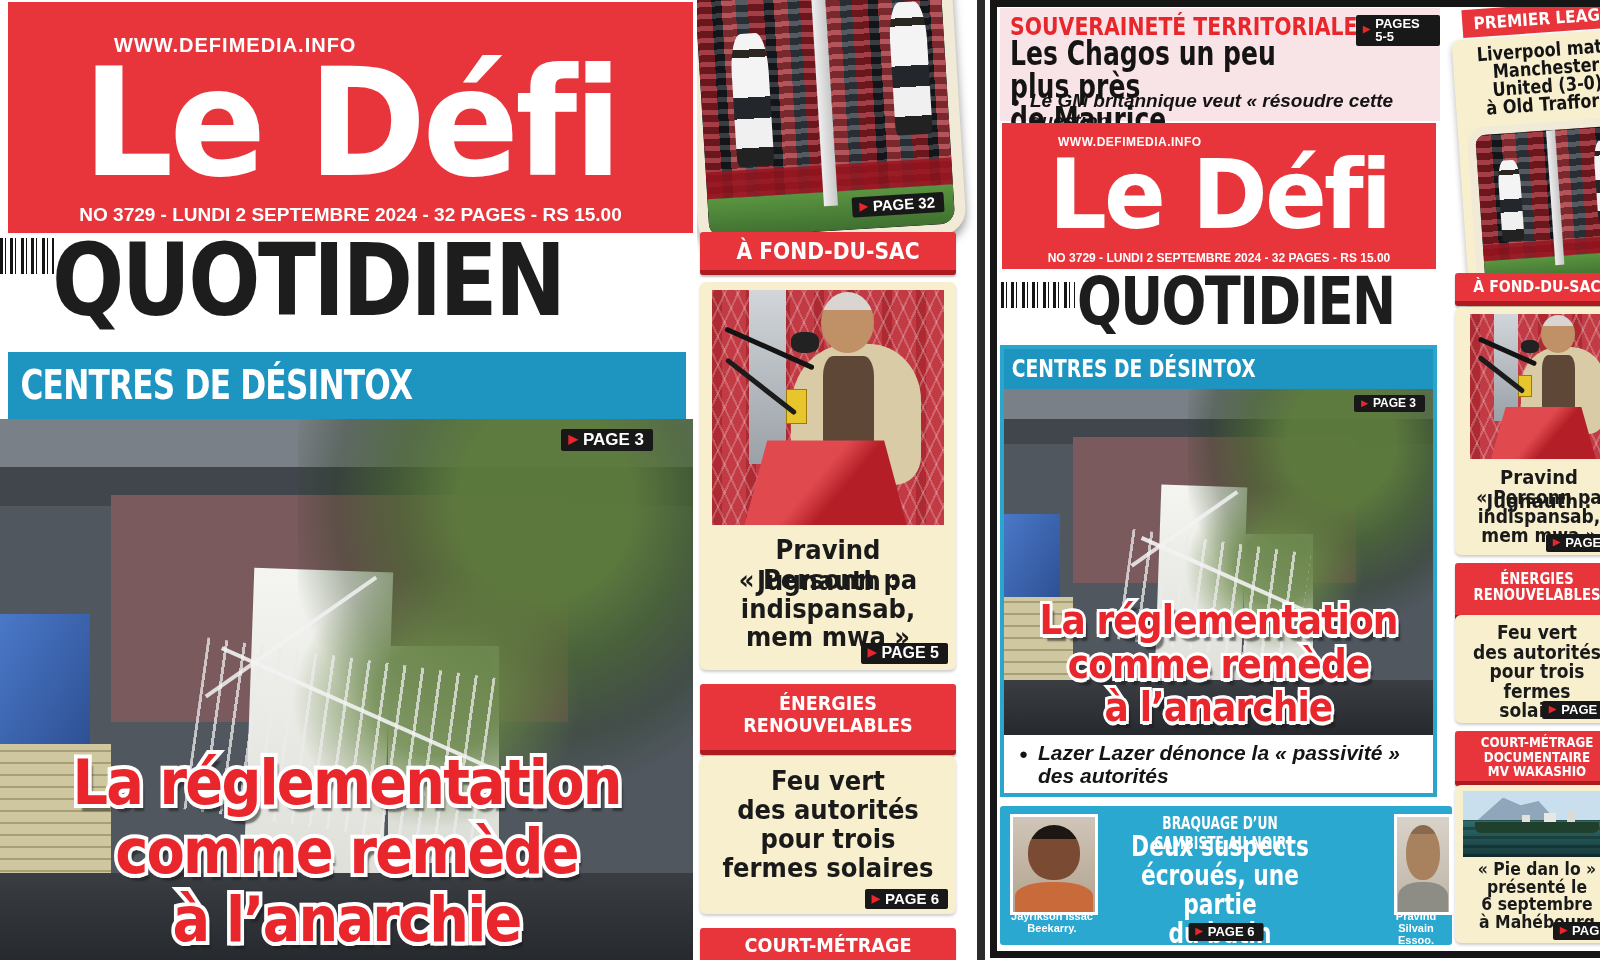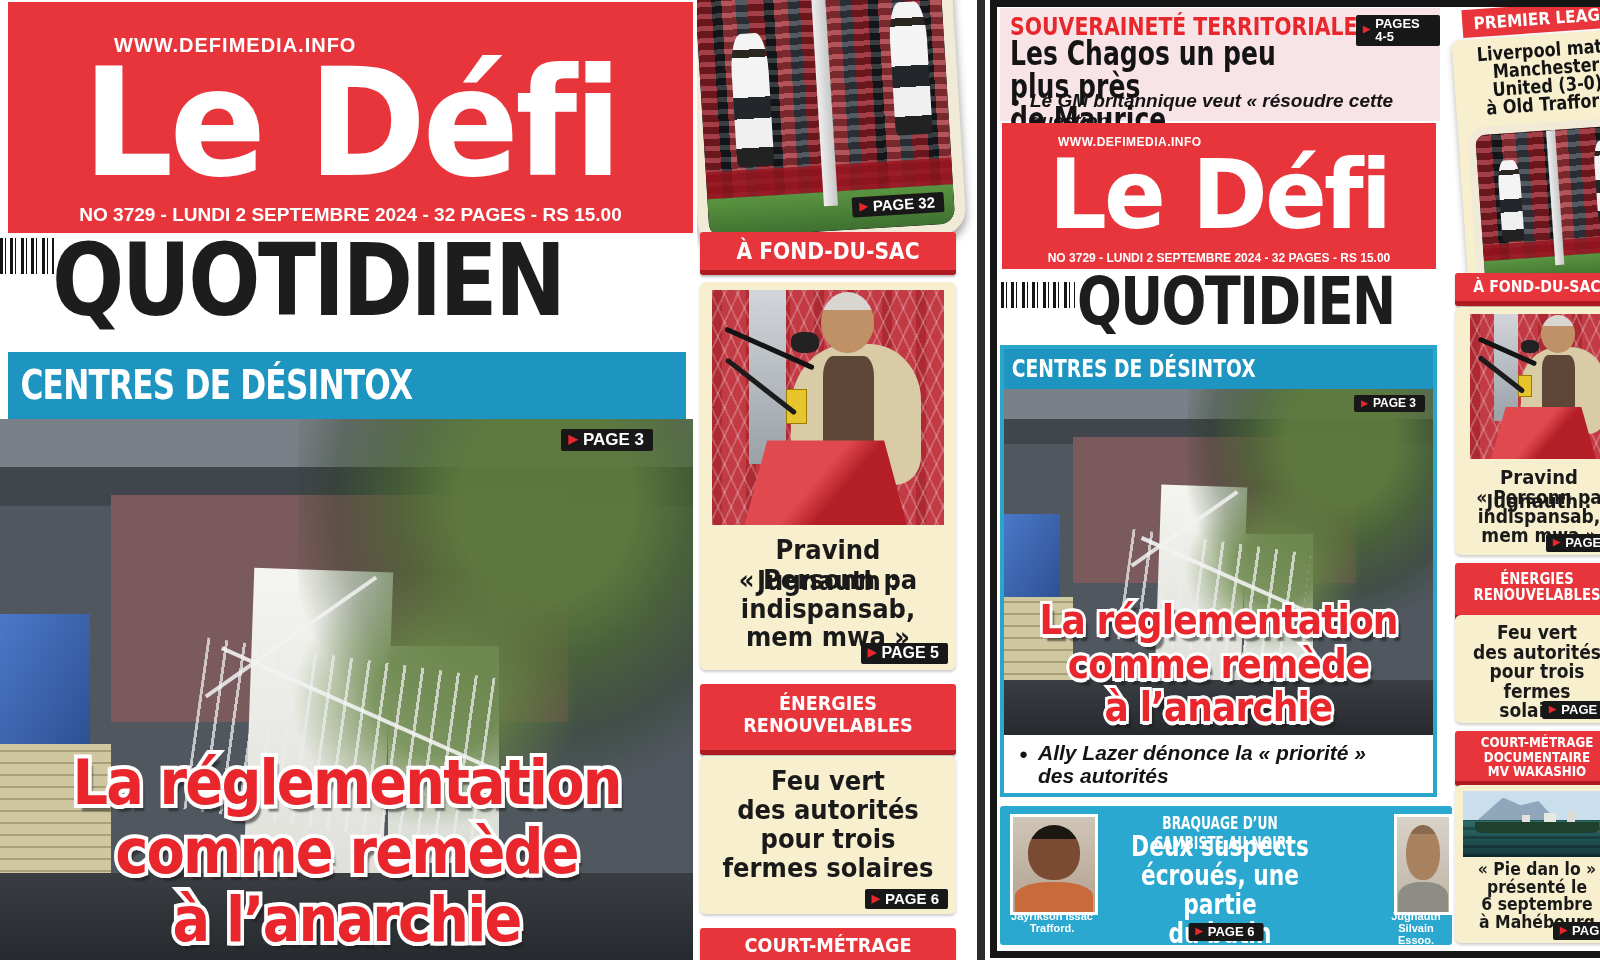--- a/index.html
+++ b/index.html
@@ -327,21 +327,21 @@
 
     <div class="lp-rborder"></div>
   </div>
 
   <div id="right-page">
 
     <div class="abs rp-topstrip">
       <div class="rp-kicker">SOUVERAINETÉ TERRITORIALE</div>
       <div class="ptag t-p45">
         <span class="arr">▶</span>
-        <span>PAGES 4-5</span>
+        <span>PAGES 5-5</span>
       </div>
       <div class="rp-heads pre">Les Chagos un peu plus près
 de Maurice…</div>
       <div class="rp-bullet">
         <span class="dot">●</span>
         <span class="pre">Le GM britannique veut « résoudre cette question
 (…) en priorité »</span>
       </div>
     </div>
 
@@ -398,45 +398,45 @@
           <span class="back">La réglementation
 comme remède
 à l’anarchie</span>
           <span class="front">La réglementation
 comme remède
 à l’anarchie</span>
         </div>
       </div>
       <div class="rp-bullet2">
         <span class="dot">●</span>
-        <span class="pre">Ally Lazer dénonce la « priorité »
+        <span class="pre">Lazer Lazer dénonce la « passivité »
 des autorités</span>
       </div>
     </div>
 
     <div class="abs rp-braquage">
       <div class="mug mugA mugL">
         <div class="m-head"></div>
           <div class="m-body"></div>
       </div>
       <div class="mcap mcapL pre">Jayrikson Issac
-Trafford.</div>
+Beekarry.</div>
       <div class="braq-kicker">BRAQUAGE D’UN CAMBISTE AU NOIR</div>
       <div class="braq-headline pre">Deux suspects
 écroués, une partie
 du butin recouvrée</div>
       <div class="ptag t-p8">
         <span class="arr">▶</span>
         <span>PAGE 6</span>
       </div>
       <div class="mug mugB mugR">
         <div class="m-head"></div>
           <div class="m-body"></div>
       </div>
-      <div class="mcap mcapR pre">Jugnauth Silvain
+      <div class="mcap mcapR pre">Pravind Silvain
 Essoo.</div>
     </div>
 
     <div class="rbanner sb1">
       <span>À FOND-DU-SAC</span>
     </div>
 
     <div class="cream rp-sjug">
       <div class="jugscene jug-photoR">
         <div class="jg-gray"></div>

